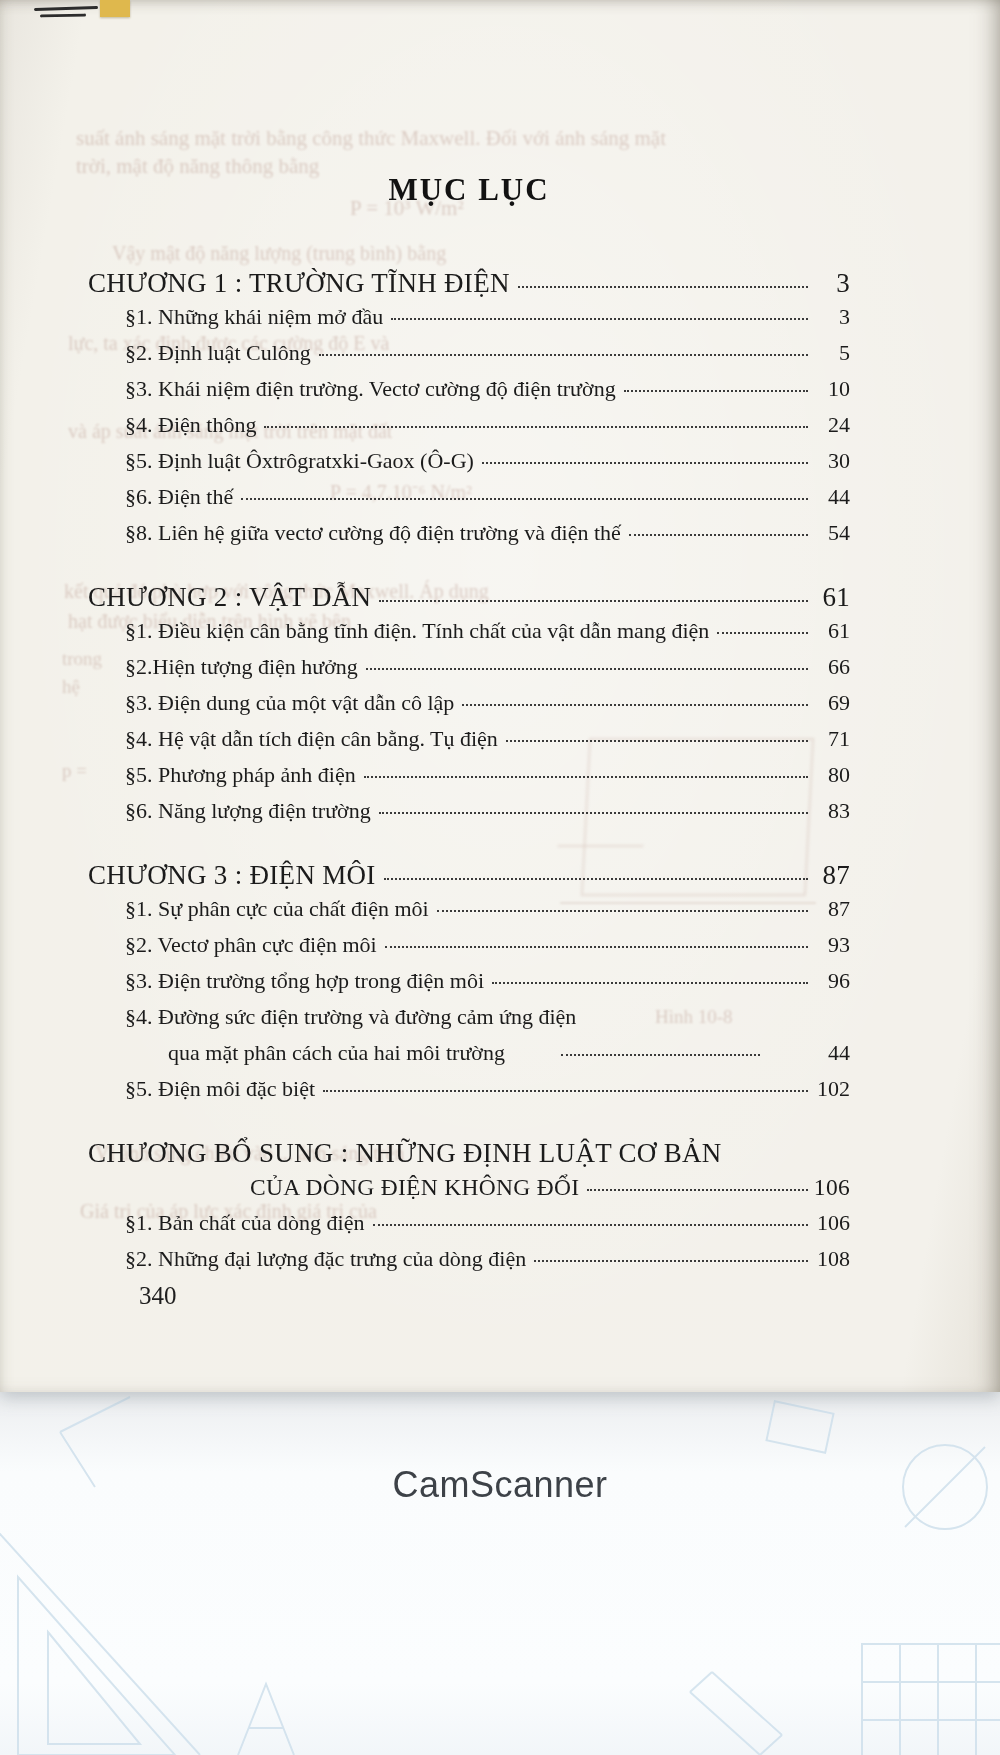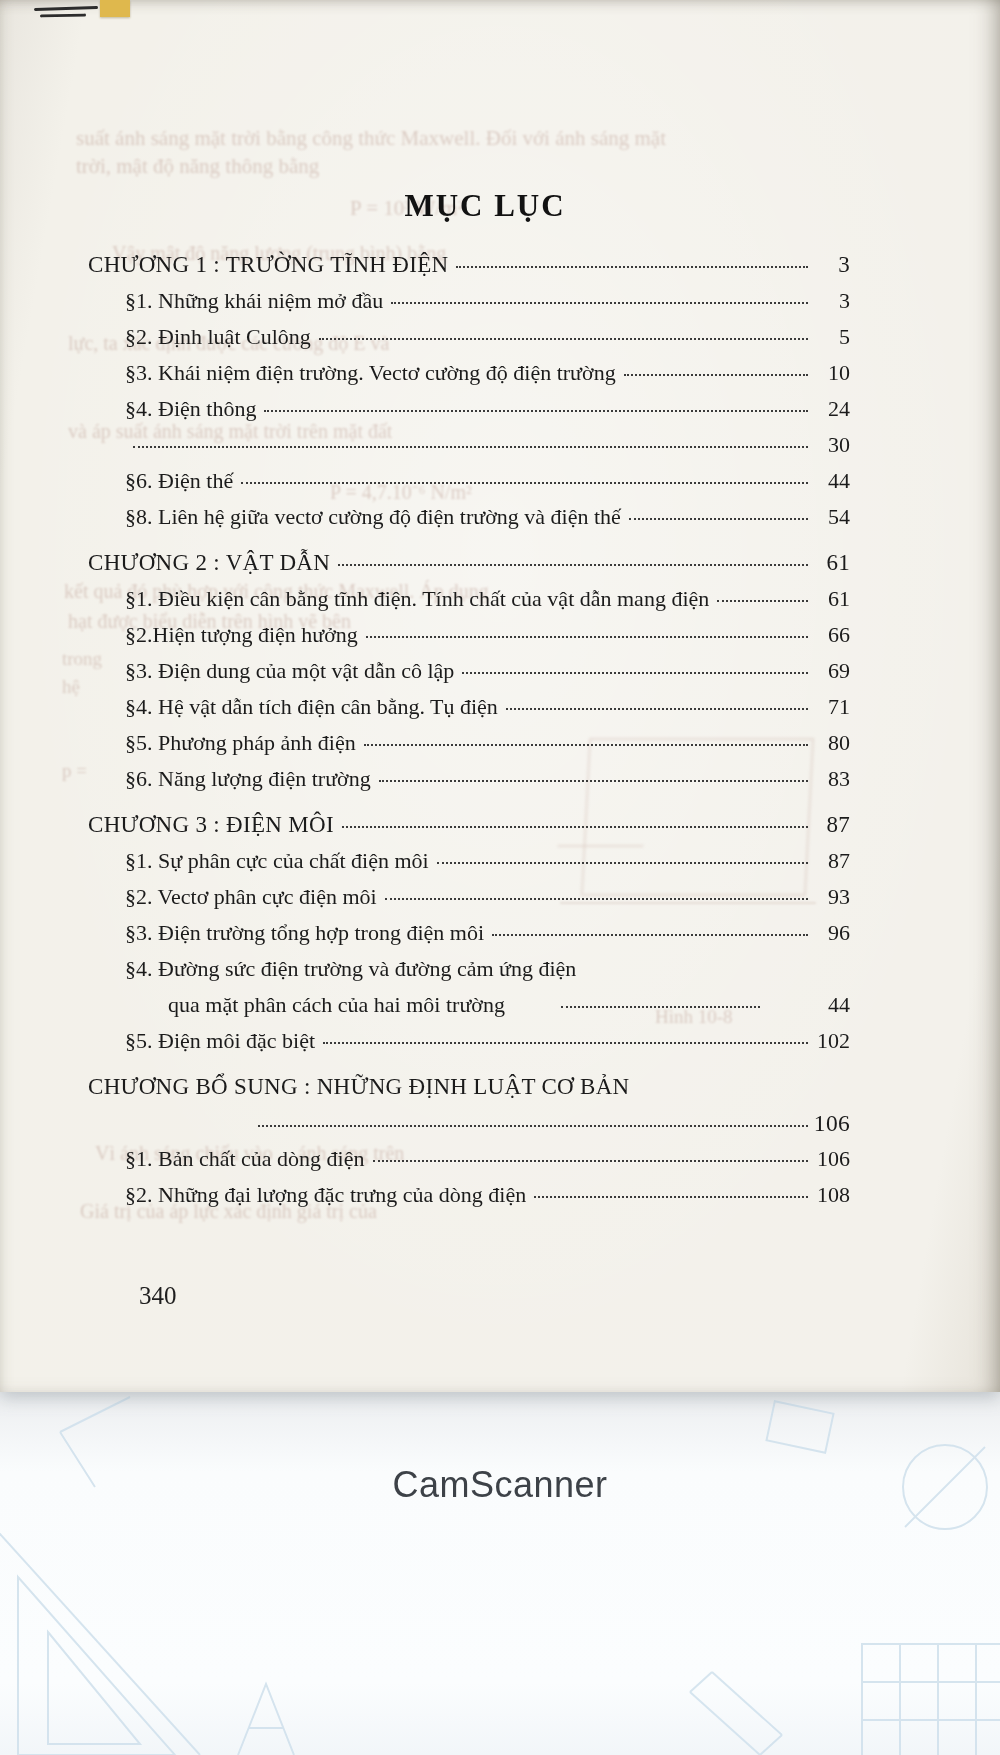--- a/index.html
+++ b/index.html
@@ -80,21 +80,21 @@
     opacity: 0.35;
     filter: blur(1.2px);
   }
 
   
   .doc-title {
     position: absolute;
     top: 172px;
     left: 88px;
     width: 762px;
-    margin: 16px;
+    margin: 0;
     text-align: center;
     font-size: 31px;
     font-weight: bold;
     letter-spacing: 2px;
     color: #121212;
   }
 
   .toc {
     position: absolute;
     top: 242px;
@@ -102,21 +102,21 @@
     width: 762px;
     color: #1b1b1b;
   }
   .toc-line {
     display: flex;
     align-items: baseline;
     height: 36px;
     font-size: 22px;
     color: #1b1b1b;
   }
-  .toc-line.chapter { margin-top: 10px; font-size: 23px; letter-spacing: 0.3px; }
+  .toc-line.chapter { margin-top: 26px; font-size: 27px; letter-spacing: 0.3px; }
   .toc-line.section { padding-left: 37px; justify-content: space-between; }
   .toc-line.cont { padding-left: 80px; gap: 48px; }
   .toc-line.chapter-cont { padding-left: 162px; font-size: 23.5px; letter-spacing: 0.3px; }
 
   .toc-label { white-space: nowrap; }
   .leader {
     flex: 1 1 auto;
     min-width: 16px;
     margin: 0 6px 0 8px;
     border-bottom: 2px dotted #3a3a3a;
@@ -208,20 +208,21 @@
           <span class="toc-label">§3. Khái niệm điện trường. Vectơ cường độ điện trường</span>
           <span class="leader"></span>
           <span class="toc-page">10</span>
         </div>
         <div class="toc-line section">
           <span class="toc-label">§4. Điện thông</span>
           <span class="leader"></span>
           <span class="toc-page">24</span>
         </div>
         <div class="toc-line section">
+          <span class="toc-label">§5. Định luật Ôxtrôgratxki-Gaox (Ô-G)</span>
           <span class="leader"></span>
           <span class="toc-page">30</span>
         </div>
         <div class="toc-line section">
           <span class="toc-label">§6. Điện thế</span>
           <span class="leader"></span>
           <span class="toc-page">44</span>
         </div>
         <div class="toc-line section">
           <span class="toc-label">§8. Liên hệ giữa vectơ cường độ điện trường và điện thế</span>
@@ -293,20 +294,21 @@
         </div>
         <div class="toc-line section">
           <span class="toc-label">§5. Điện môi đặc biệt</span>
           <span class="leader"></span>
           <span class="toc-page">102</span>
         </div>
         <div class="toc-line chapter">
           <span class="toc-label">CHƯƠNG BỔ SUNG : NHỮNG ĐỊNH LUẬT CƠ BẢN</span>
         </div>
         <div class="toc-line chapter-cont">
+          <span class="toc-label">CỦA DÒNG ĐIỆN KHÔNG ĐỔI</span>
           <span class="leader"></span>
           <span class="toc-page">106</span>
         </div>
         <div class="toc-line section">
           <span class="toc-label">§1. Bản chất của dòng điện</span>
           <span class="leader"></span>
           <span class="toc-page">106</span>
         </div>
         <div class="toc-line section">
           <span class="toc-label">§2. Những đại lượng đặc trưng của dòng điện</span>

